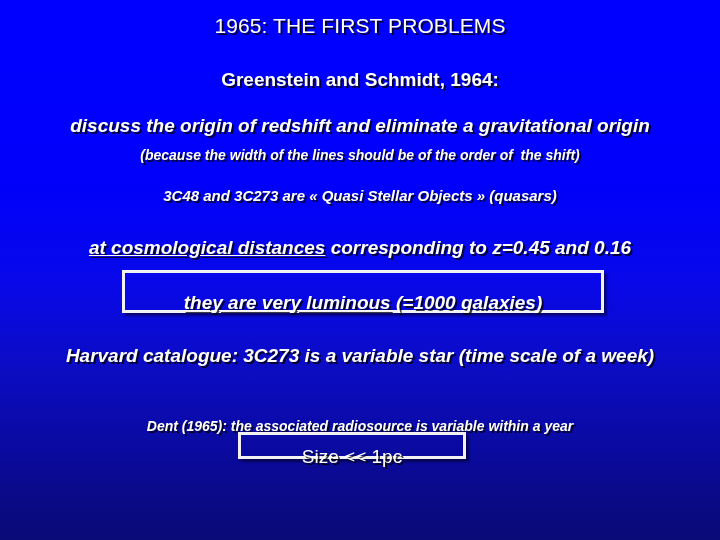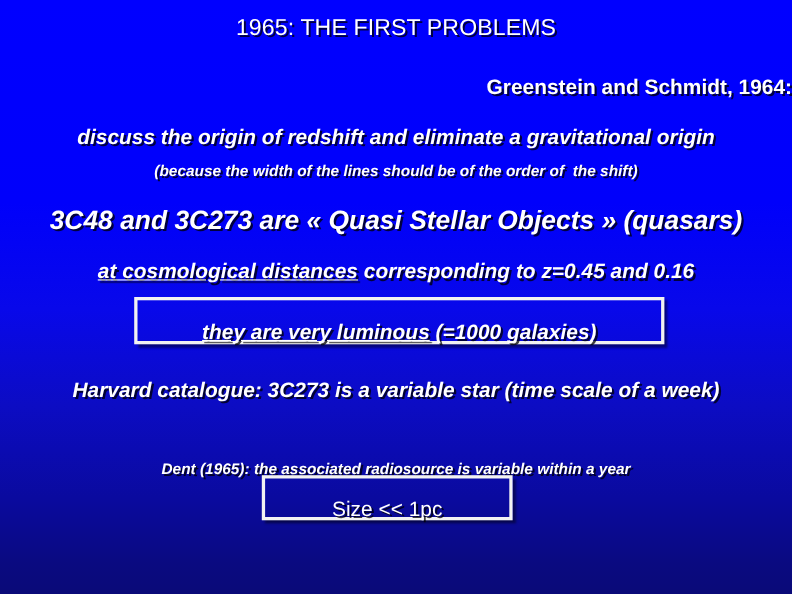--- a/index.html
+++ b/index.html
@@ -39,41 +39,40 @@
     top: 14px;
     font-size: 21px;
     font-weight: normal;
     letter-spacing: 0.1px;
   }
 
   .subhead {
     top: 70px;
     font-size: 19px;
     font-weight: bold;
-    text-align: right;
   }
 
   .body-it {
     font-style: italic;
     font-weight: bold;
   }
 
   .l-discuss {
     top: 116px;
     font-size: 19px;
   }
 
   .l-because {
     top: 148px;
     font-size: 14px;
   }
 
   .l-3c48 {
     top: 188px;
-    font-size: 24px;
+    font-size: 15px;
   }
 
   .l-cosmo {
     top: 238px;
     font-size: 19px;
   }
 
   .l-harvard {
     top: 346px;
     font-size: 19px;
@@ -123,21 +122,21 @@
   #box-luminous .box-inner {
     font-size: 19px;
     font-weight: bold;
     font-style: italic;
   }
 
   #box-size {
     left: 238px;
     top: 432px;
     width: 228px;
-    height: 41px;
+    height: 27px;
   }
   #box-size .box-inner {
     font-size: 19px;
     font-weight: normal;
     font-style: normal;
   }
 </style>
 </head>
 <body>
 

